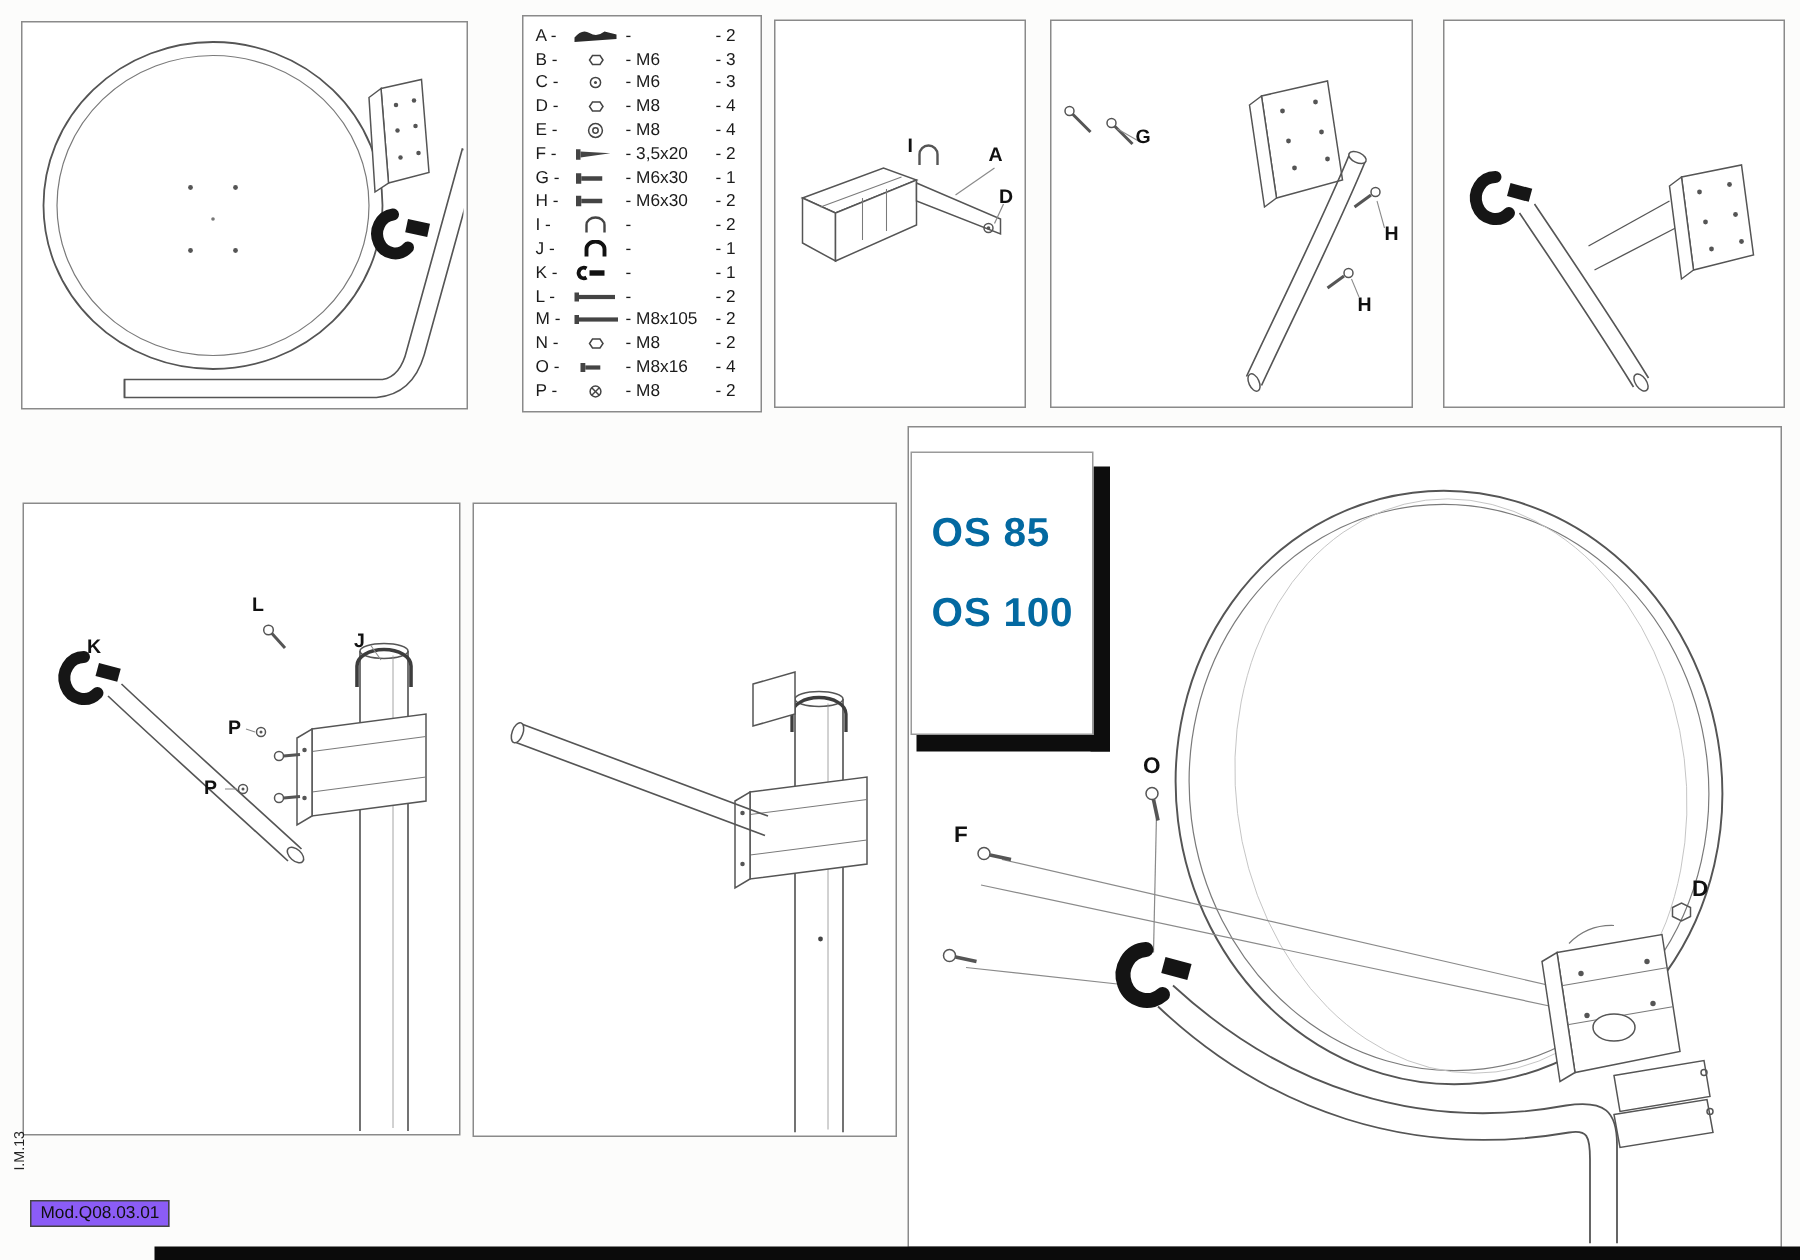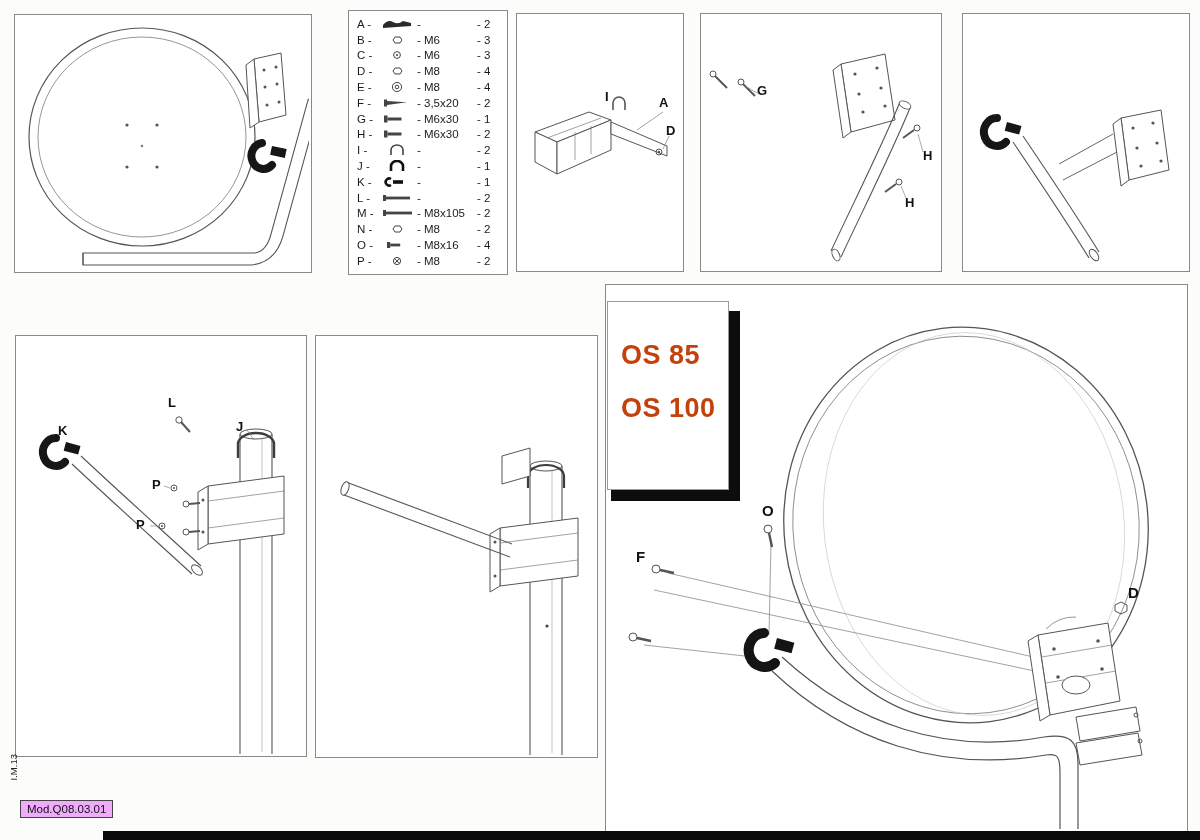--- a/index.html
+++ b/index.html
@@ -11,28 +11,28 @@
   .lbl.big{font-size:15px;}
   
   .plist{position:absolute;left:0;top:0;right:0;bottom:0;padding:5px 4px 0 8px;}
   .prow{display:flex;align-items:center;height:15.8px;font-size:11.5px;color:#1b1b1b;white-space:nowrap;}
   .pl{width:24px;}
   .pic{width:36px;display:flex;align-items:center;}
   .psp{width:60px;}
   .pq{flex:1;}
   
   .os-box{position:absolute;left:607px;top:301px;width:120px;height:187px;background:#fff;border:1px solid #9a9a9a;z-index:5;}
-  .os-line{font-weight:bold;font-size:27px;color:#c2410c;padding-left:13px;letter-spacing:0.5px;}
+  .os-line{font-weight:bold;font-size:27px;color:#0369a1;padding-left:13px;letter-spacing:0.5px;}
   .os-line.first{margin-top:38px;}
   .os-line.second{margin-top:22px;}
   .bar{position:absolute;background:#0d0d0d;z-index:4;}
   #bar-v{left:727px;top:311px;width:13px;height:190px;}
   #bar-h{left:611px;top:488px;width:129px;height:13px;}
   .side-code{position:absolute;left:8px;top:754px;writing-mode:vertical-rl;transform:rotate(180deg);font-size:9.5px;color:#222;}
-  .doc-code{position:absolute;left:20px;top:800px;border:1px solid #444;padding:2px 6px;font-size:11.5px;color:#111;background:#f0abfc;}
+  .doc-code{position:absolute;left:20px;top:800px;border:1px solid #444;padding:2px 6px;font-size:11.5px;color:#111;background:#8b5cf6;}
   .scan-bar{position:absolute;left:103px;top:831px;width:1097px;height:9px;background:#0b0b0b;}
 </style>
 </head>
 <body>
 
 <div class="sheet">
 
   <div class="panel" style="left:14px;top:14px;width:296px;height:257px;">
     <svg width="294" height="255" viewBox="0 0 294 255">
       <ellipse cx="127" cy="122" rx="113" ry="109" fill="#fff" stroke="#555" stroke-width="1.2"></ellipse>

